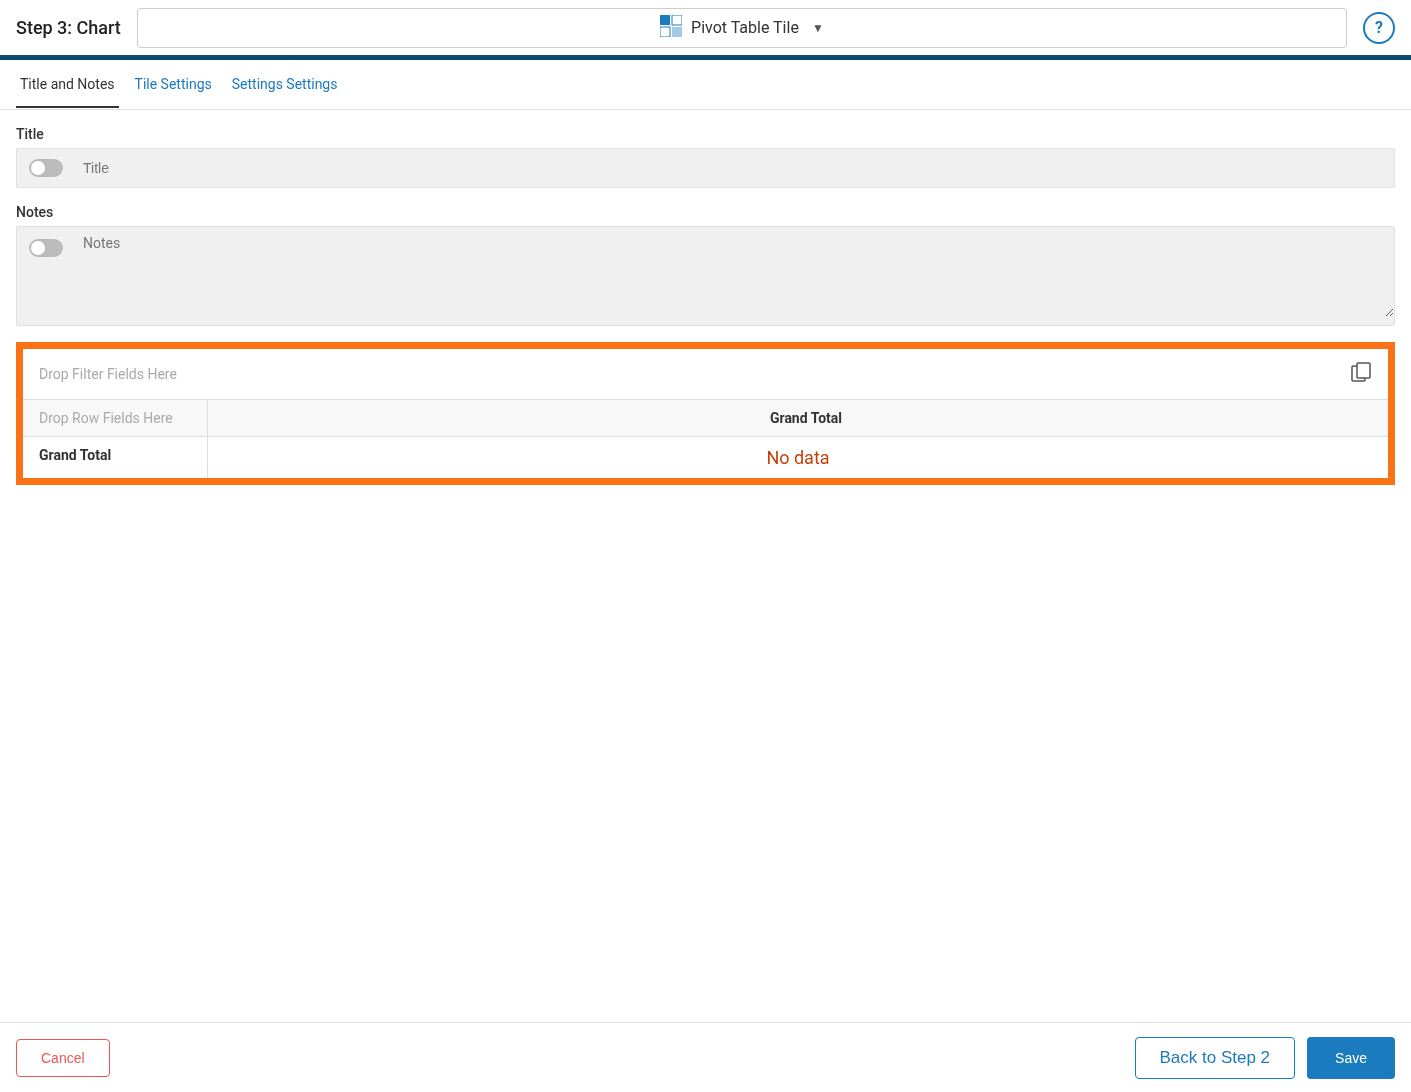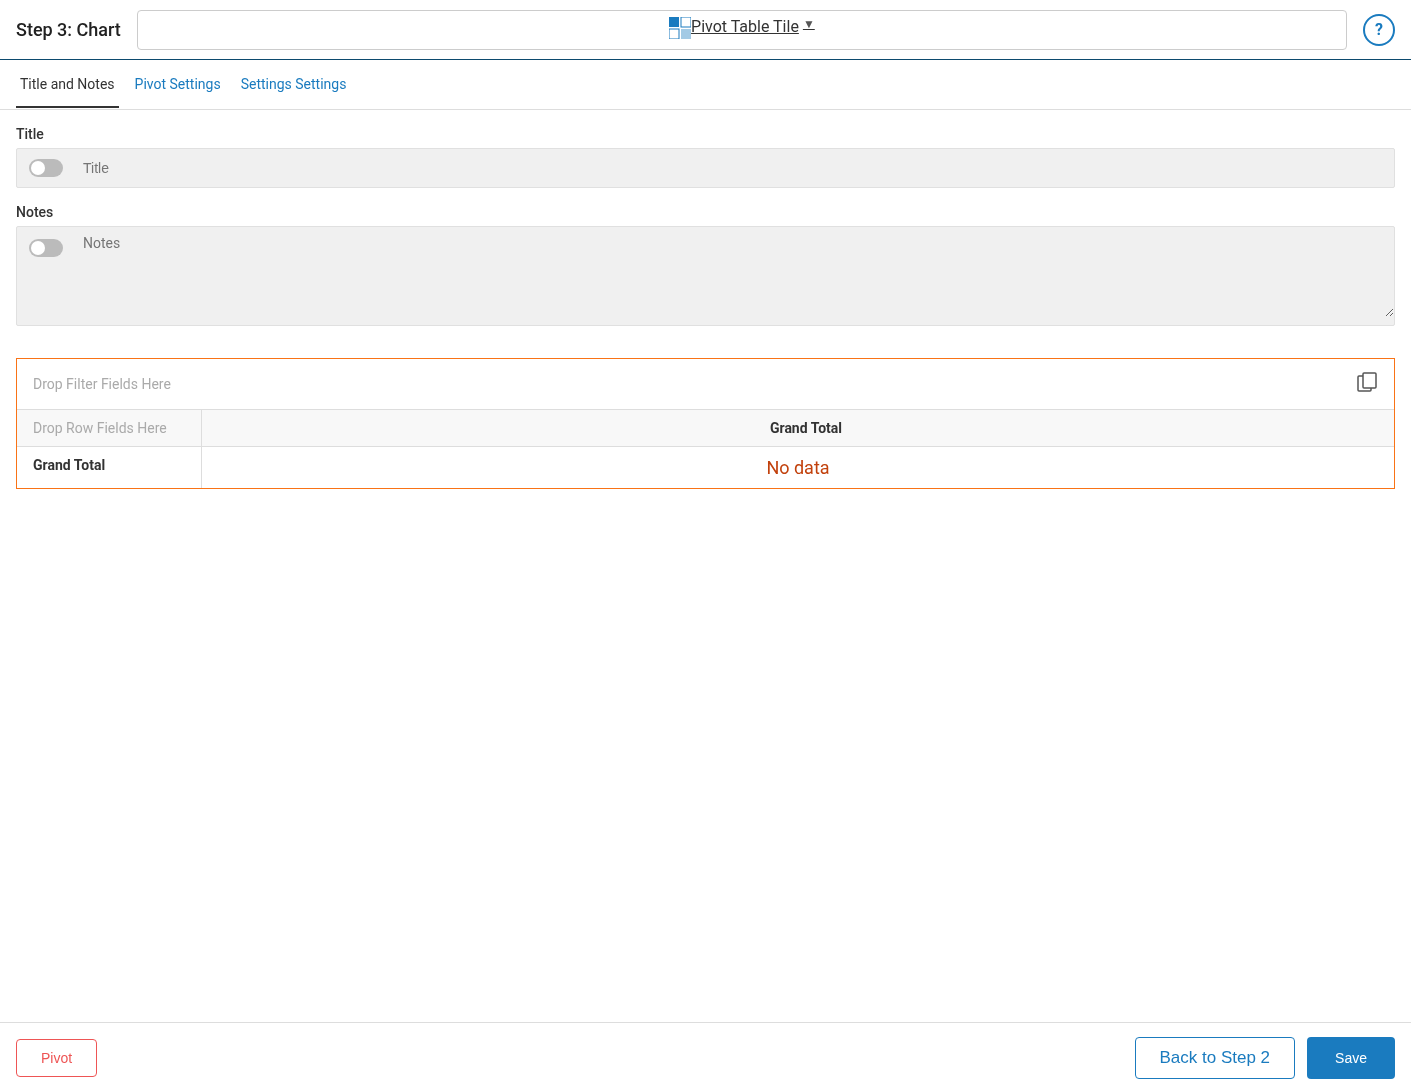--- a/index.html
+++ b/index.html
@@ -12,21 +12,21 @@
       min-height: 1092px;
       position: relative;
     }
 
     
     .header {
       display: flex;
       align-items: center;
       height: 60px;
       padding: 0 16px;
-      border-bottom: 1px solid #0c4a6e;
+      border-bottom: 5px solid #0c4a6e;
     }
     .header-title {
       font-size: 18px;
       font-weight: 500;
       color: #222;
       white-space: nowrap;
       margin-right: 16px;
     }
     .tile-selector {
       flex: 1;
@@ -34,24 +34,24 @@
       align-items: center;
       justify-content: center;
       border: 1px solid #ccc;
       border-radius: 4px;
       height: 40px;
       cursor: pointer;
       position: relative;
     }
     .tile-selector-inner {
       display: flex;
-      gap: 0;
+      align-items: center;
+      gap: 9px;
       font-size: 16px;
       color: #333;
-      text-decoration: underline;
     }
     .dropdown-arrow {
       color: #555;
       font-size: 12px;
       margin-left: 4px;
     }
     .help-icon {
       width: 32px;
       height: 32px;
       border-radius: 50%;
@@ -171,22 +171,22 @@
       resize: vertical;
       font-size: 14px;
       color: #888;
       padding: 8px;
       min-height: 90px;
       font-family: inherit;
     }
 
     
     .pivot-area {
-      margin-top: 32px;
-      border: 1px solid #f97316;
+      margin-top: 16px;
+      border: 7px solid #f97316;
     }
 
     
     .filter-row {
       display: flex;
       align-items: center;
       justify-content: space-between;
       padding: 12px 16px;
       border-bottom: 1px solid #ddd;
       background: #fff;
@@ -337,21 +337,21 @@
   <div class="help-icon">
     <span>?</span>
   </div>
 </div>
 
 <div class="tabs">
   <div class="tab active">
     <span>Title and Notes</span>
   </div>
   <div class="tab">
-    <span>Pivot Settings</span>
+    <span>Tile Settings</span>
   </div>
   <div class="tab">
     <span>Settings Settings</span>
   </div>
 </div>
 
 <div class="main-content">
 
   <div class="section-label">Title</div>
   <div class="title-row">
@@ -394,18 +394,18 @@
 
     <div class="grand-total-data-row">
       <div class="grand-total-label">Grand Total</div>
       <div class="no-data-cell">No data</div>
     </div>
 
   </div>
 </div>
 
 <div class="footer">
-  <button class="cancel-btn">Pivot</button>
+  <button class="cancel-btn">Cancel</button>
   <div class="footer-right">
     <button class="back-btn">Back to Step 2</button>
     <button class="save-btn">Save</button>
   </div>
 </div>
 
 </body></html>

